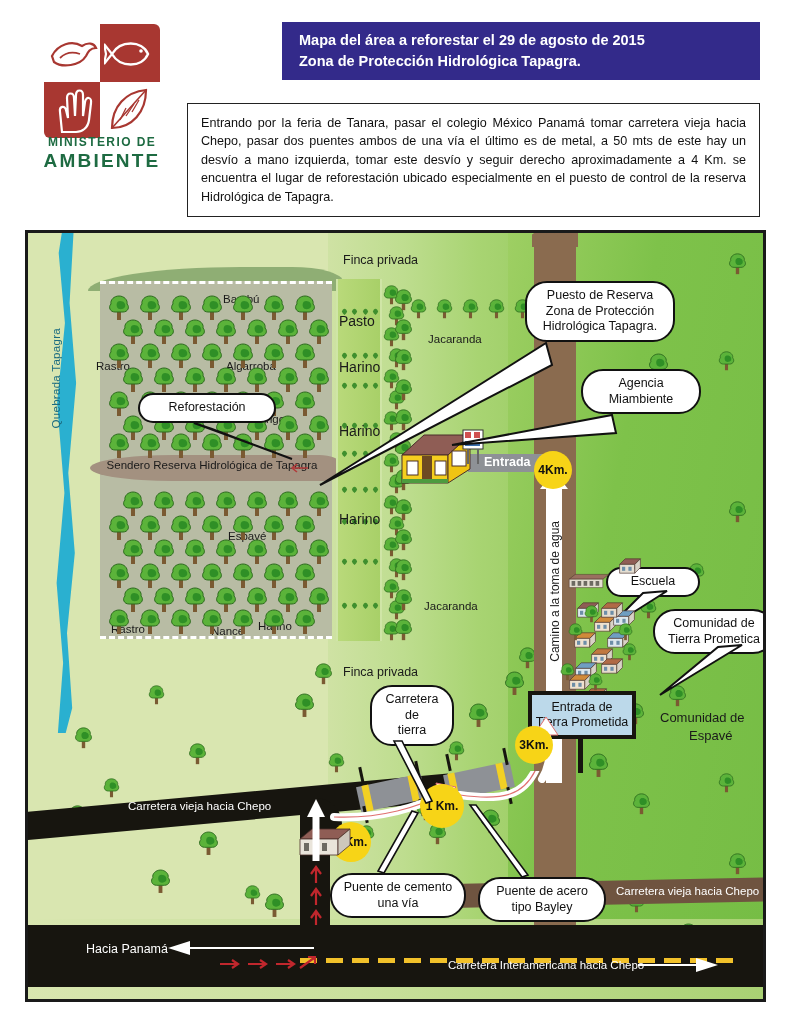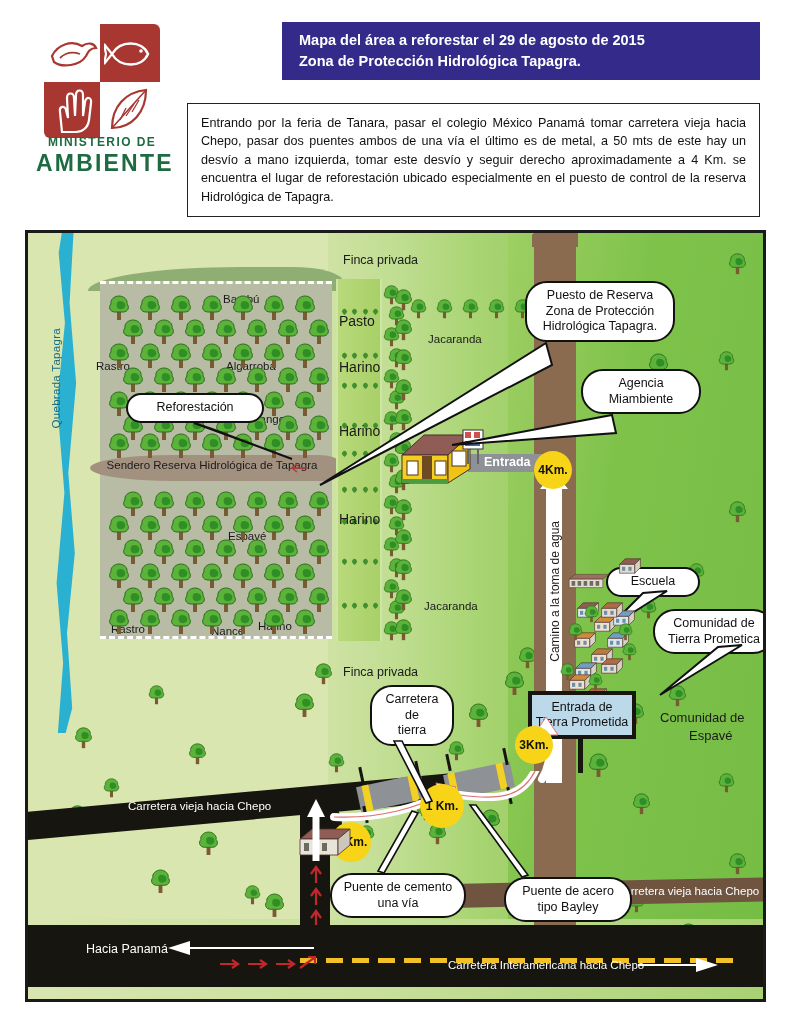--- a/index.html
+++ b/index.html
@@ -32,21 +32,21 @@
   .q-bl { left: 0;    top: 60px; width: 56px; height: 56px; background: #a83731;
           border-radius: 0 0 0 6px; }
   .q-br { left: 56px; top: 60px; width: 60px; height: 56px; background: #ffffff; }
   .glyph { position: absolute; }
   #logo-text {
     position: absolute; left: 0; top: 114px; width: 132px;
     text-align: center; color: #1e6b42; font-weight: bold;
     letter-spacing: 1.4px; line-height: 1.15;
   }
   #logo-text .l1 { font-size: 12px; }
-  #logo-text .l2 { font-size: 23px; letter-spacing: 2.2px; }
+  #logo-text .l2 { font-size: 19px; letter-spacing: 2.2px; }
 
   #title-bar {
     position: absolute; left: 282px; top: 22px;
     width: 478px; height: 58px;
     background: #332a8a;
     color: #ffffff;
     padding: 8px 0 0 17px;
     font-weight: bold;
     font-size: 14.5px;
     line-height: 1.45;
@@ -1236,21 +1236,21 @@
     </svg>
 
     <div class="callout" style="left:553px;top:136px;width:120px;">
       <div>Agencia</div>
       <div>Miambiente</div>
     </div>
     <svg class="layer" style="left:420px;top:178px" width="170" height="42">
       <polygon points="164,4 168,22 4,34" fill="#ffffff" stroke="#111" stroke-width="2"></polygon>
     </svg>
 
-    <div class="callout" style="left:98px;top:160px;width:138px;padding-left:9px;">
+    <div class="callout" style="left:110px;top:160px;width:138px;padding-left:9px;">
       <span>Reforestación</span>
     </div>
     <svg class="layer" style="left:160px;top:186px" width="110" height="44">
       <polygon points="6,4 24,10 104,40" fill="#ffffff" stroke="#111" stroke-width="2"></polygon>
     </svg>
 
     <div class="callout" style="left:578px;top:334px;width:94px;">
       <span>Escuela</span>
     </div>
     <svg class="layer" style="left:577px;top:356px" width="70" height="44">
@@ -1464,21 +1464,21 @@
     </svg>
 
     <div class="callout" style="left:302px;top:640px;width:136px;">
       <div>Puente de cemento</div>
       <div>una vía</div>
     </div>
     <svg class="layer" style="left:344px;top:576px" width="50" height="68">
       <polygon points="40,2 46,4 12,64 6,62" fill="#ffffff" stroke="#111" stroke-width="1.6"></polygon>
     </svg>
 
-    <div class="callout" style="left:476px;top:644px;width:128px;">
+    <div class="callout" style="left:450px;top:644px;width:128px;">
       <div>Puente de acero</div>
       <div>tipo Bayley</div>
     </div>
     <svg class="layer" style="left:438px;top:570px" width="70" height="78">
       <polygon points="4,2 10,2 62,72 56,74" fill="#ffffff" stroke="#111" stroke-width="1.6"></polygon>
     </svg>
 
     <svg class="layer" style="left:268px;top:592px" width="56" height="34">
       <polygon points="4,14 16,4 54,4 42,14" fill="#8f5d55" stroke="#4a2f2a" stroke-width=".8"></polygon>
       <polygon points="4,14 42,14 42,30 4,30" fill="#e9e4da" stroke="#4a2f2a" stroke-width=".8"></polygon>

